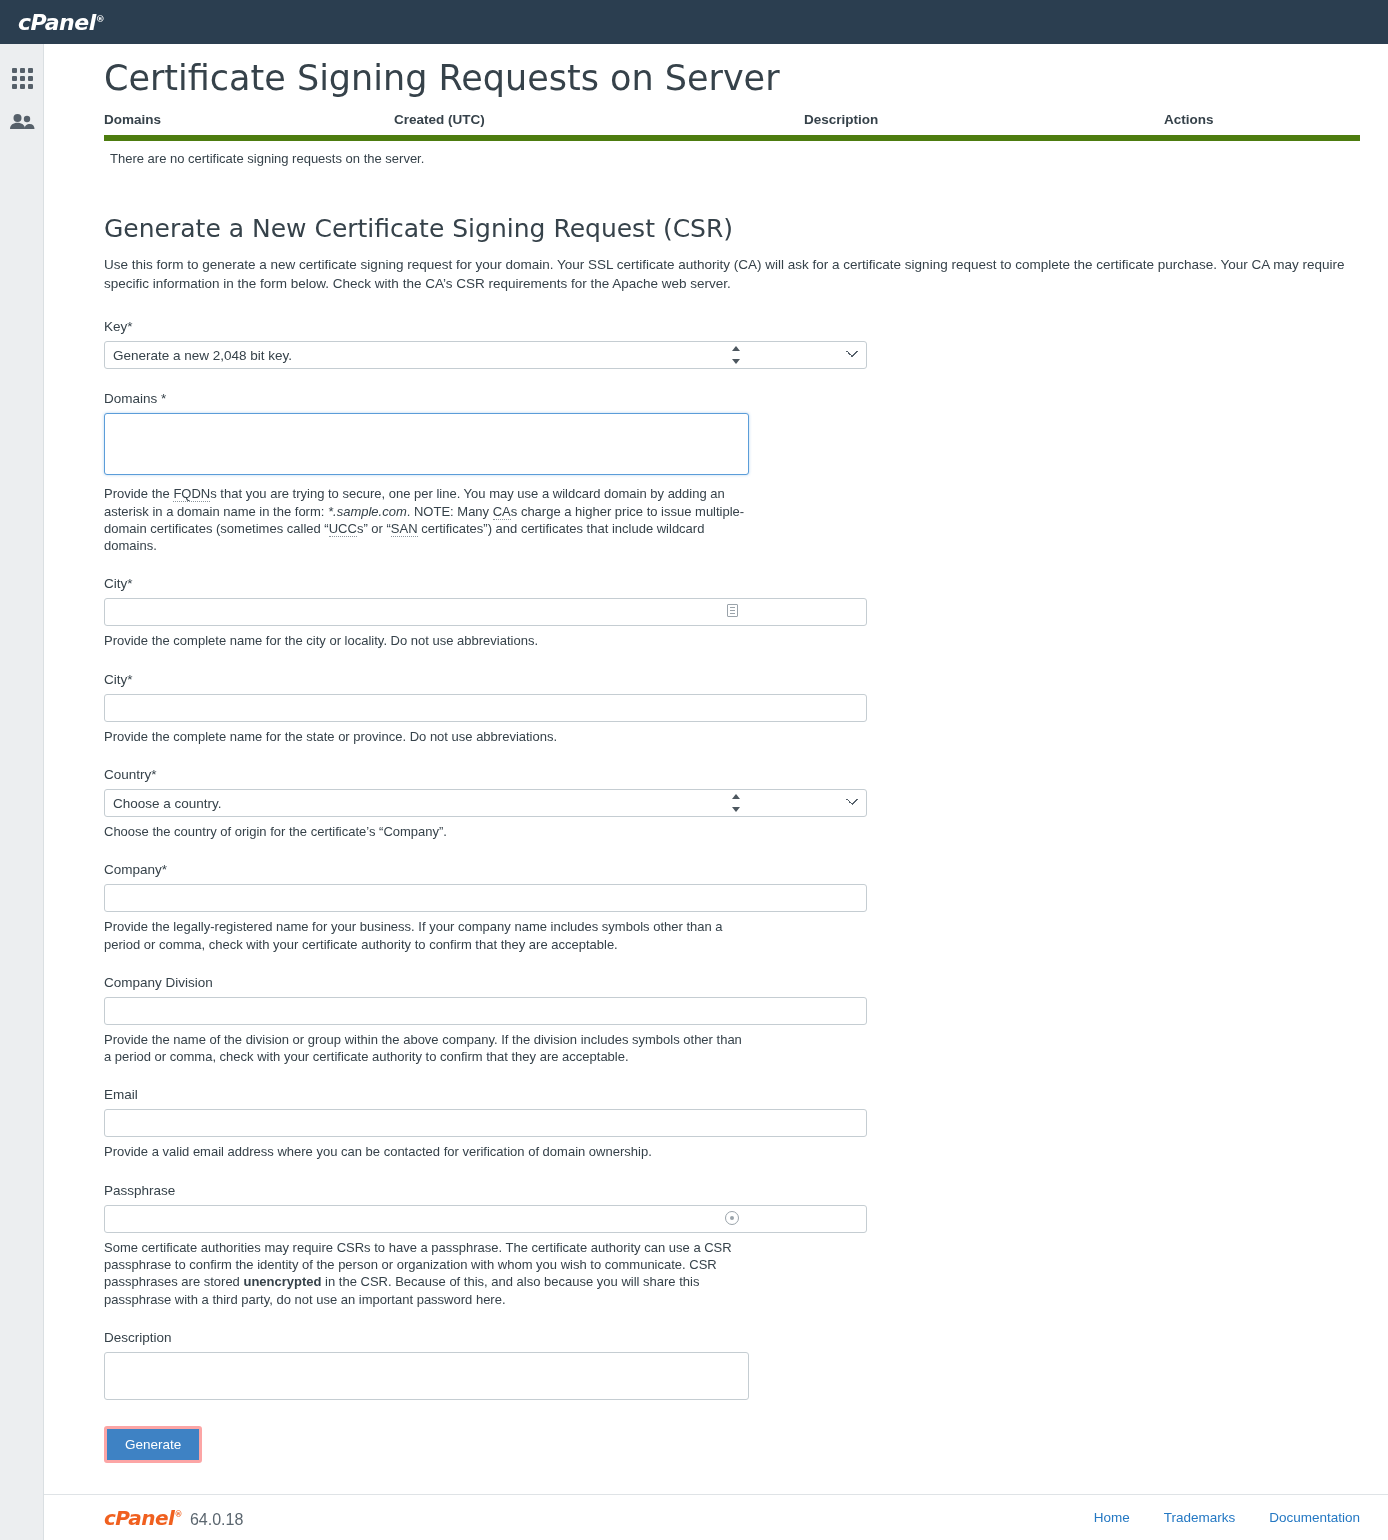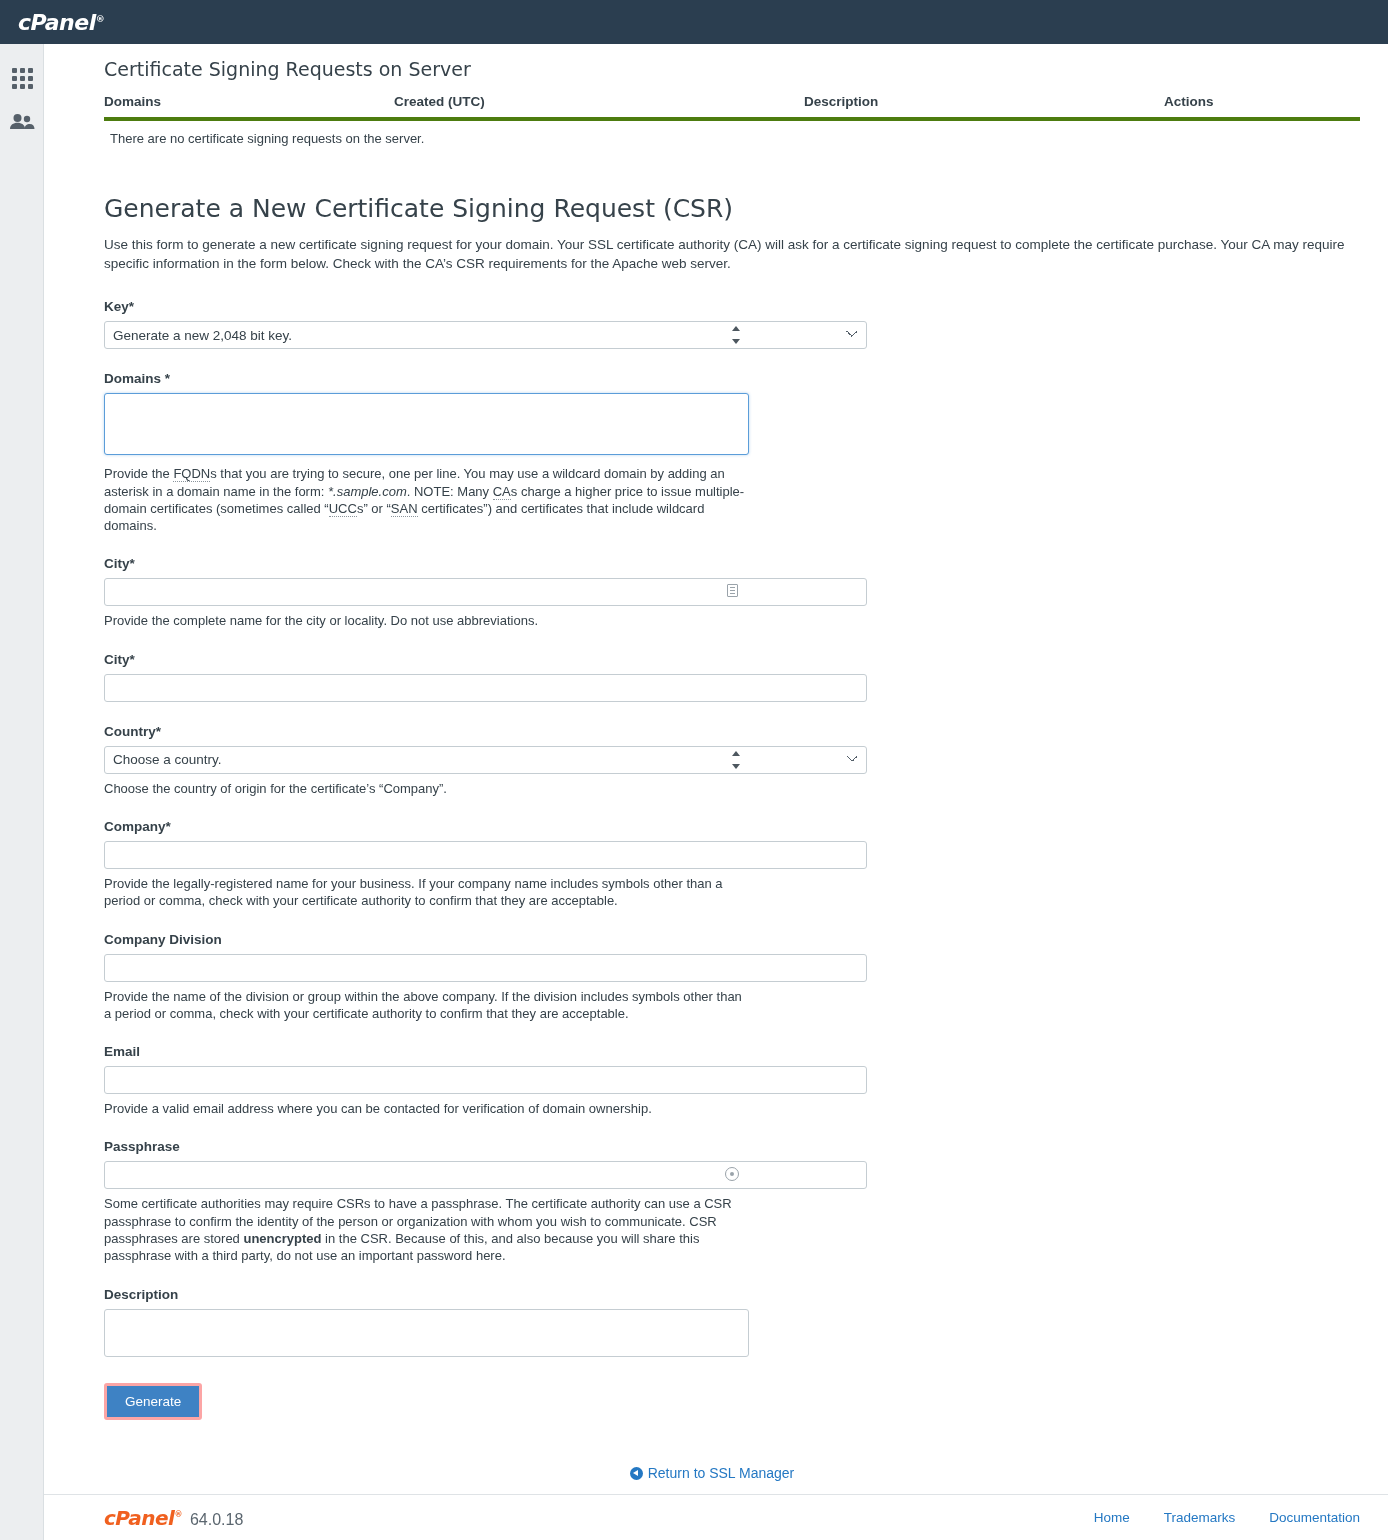--- a/index.html
+++ b/index.html
@@ -68,21 +68,21 @@
     right: 0;
     bottom: 0;
     background: #ffffff;
     overflow: hidden;
   }
   .content {
     padding: 0 28px 0 60px;
   }
 
   h1.section-title {
-    font-size: 19px;
+    font-size: 35px;
     font-weight: normal;
     color: #36424a;
     margin: 14px 0 14px 0;
     font-family: "DejaVu Sans", sans-serif;
   }
   h2.section-title {
     font-size: 25px;
     font-weight: normal;
     color: #36424a;
     margin: 38px 0 12px 0;
@@ -92,21 +92,21 @@
   
   table.csr-table {
     width: 100%;
     border-collapse: collapse;
     font-size: 13.5px;
   }
   table.csr-table th {
     text-align: left;
     font-weight: bold;
     padding: 0 0 8px 0;
-    border-bottom: 4px solid #4d7c0f;
+    border-bottom: 6px solid #4d7c0f;
     color: #36424a;
   }
   table.csr-table td {
     padding: 10px 0 10px 6px;
     color: #36424a;
     font-size: 13px;
   }
   .col-domains { width: 290px; }
   .col-created { width: 410px; }
   .col-desc { width: 360px; }
@@ -118,21 +118,21 @@
     color: #36424a;
     max-width: 1300px;
     margin-bottom: 26px;
   }
 
   
   .field { margin-bottom: 22px; }
   .field label.lbl {
     display: block;
     font-size: 13.5px;
-    font-weight: bold;
+    font-weight: normal;
     color: #36424a;
     margin-bottom: 7px;
   }
   .ctl-wrap { position: relative; width: 645px; }
   select.ctl, input.ctl {
     width: 763px;
     height: 28px;
     border: 1px solid #c5cdd2;
     border-radius: 3px;
     background: #fff;
@@ -408,20 +408,21 @@
       </div>
       <div class="help">Provide the complete name for the city or locality. Do not use abbreviations.</div>
     </div>
 
     
     <div class="field">
       <label class="lbl">City*</label>
       <div class="ctl-wrap">
         <input class="ctl" type="text" value="" style="">
       </div>
+      <div class="help">Provide the complete name for the state or province. Do not use abbreviations.</div>
     </div>
 
     
     <div class="field">
       <label class="lbl">Country*</label>
       <div class="ctl-wrap">
         <select class="ctl">
           <option>Choose a country.</option>
         </select>
         <span class="sel-arrows">

